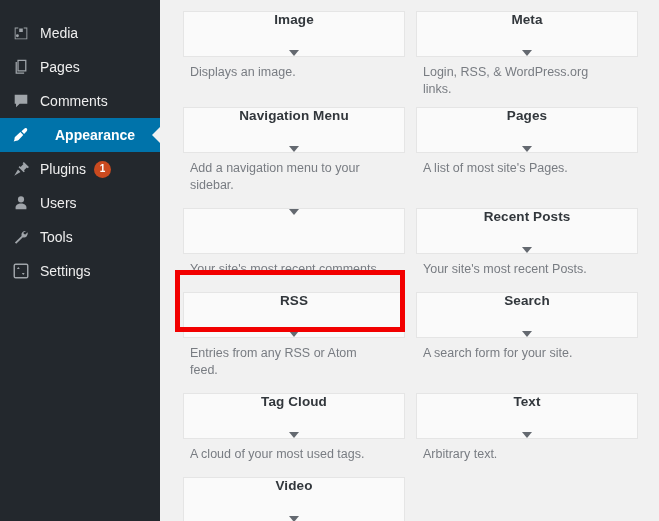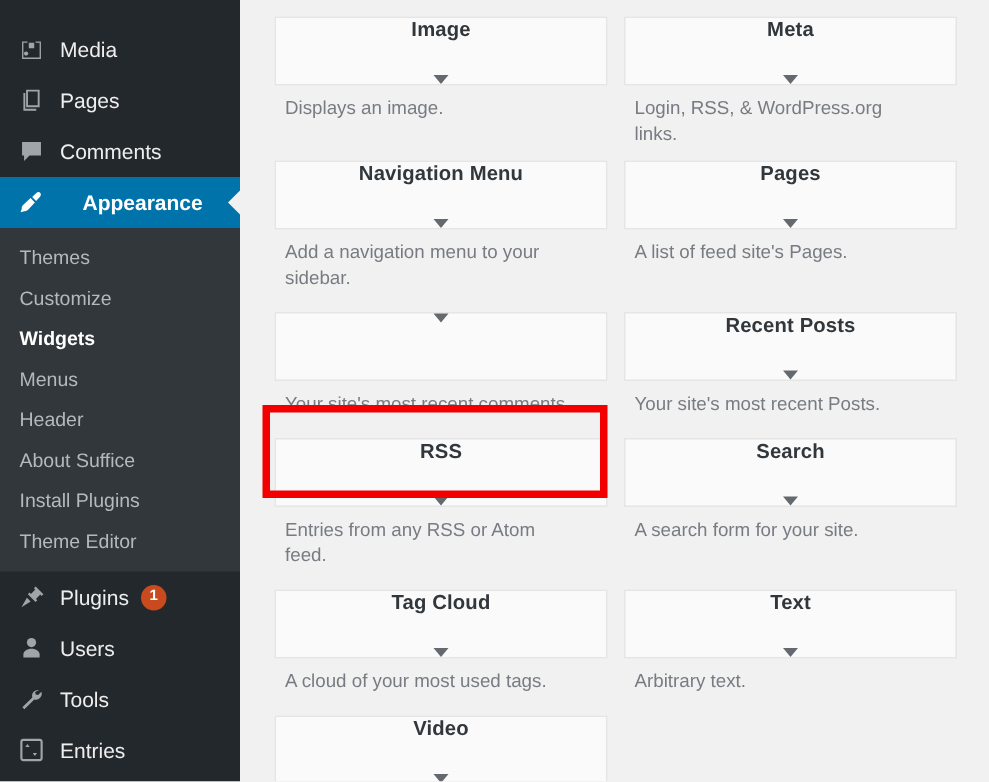--- a/index.html
+++ b/index.html
@@ -194,30 +194,20 @@
     <div class="menu-item current">
       <span class="mi-icon">
         <svg width="18" height="18" viewBox="0 0 20 20" fill="currentColor">
           <path d="M16.4 2.8c-.9-.9-2-.5-2.8.2l-3.1 2.9 2.9 2.9 2.9-3.1c.7-.8 1-1.9.1-2.9z"></path>
           <path d="M9.3 6.7L3.6 12c-.7.7-1 1.7-.8 2.6l-.9 2.7 2.8-.9c.9.2 1.9-.1 2.6-.8l5.2-5.6-3.2-3.3z"></path>
         </svg>
       </span>
       <span>Appearance</span>
     </div>
 
-    <div class="submenu">
-      <a class="submenu-item">Themes</a>
-      <a class="submenu-item">Customize</a>
-      <a class="submenu-item current">Widgets</a>
-      <a class="submenu-item">Menus</a>
-      <a class="submenu-item">Header</a>
-      <a class="submenu-item">About Suffice</a>
-      <a class="submenu-item">Install Plugins</a>
-      <a class="submenu-item">Theme Editor</a>
-    </div>
 
     <div class="menu-item">
       <span class="mi-icon">
         <svg width="18" height="18" viewBox="0 0 20 20" fill="currentColor">
           <path d="M13.1 2.2l-1.3 1.3 1 1-3.2 3.2-1-1-1.3 1.3 5.7 5.7 1.3-1.3-1-1 3.2-3.2 1 1 1.3-1.3-5.7-5.7z"></path>
           <path d="M6.6 10.6L2.5 17.5l6.9-4.1-2.8-2.8z"></path>
         </svg>
       </span>
       <span>Plugins</span>
       <span class="badge">1</span>
@@ -242,21 +232,21 @@
       <span>Tools</span>
     </div>
 
     <div class="menu-item">
       <span class="mi-icon">
         <svg width="18" height="18" viewBox="0 0 20 20" fill="currentColor">
           <rect x="2.5" y="2.5" width="15" height="15" rx="1.5" fill="none" stroke="currentColor" stroke-width="1.6"></rect>
           <path d="M7 5.5v9M7 5.5l-1.6 2.2h3.2L7 5.5zM12.5 14.5v-9M12.5 14.5l1.6-2.2h-3.2l1.6 2.2z"></path>
         </svg>
       </span>
-      <span>Entries</span>
+      <span>Settings</span>
     </div>
   </nav>
 
   <main class="main">
     <div class="widget-grid">
 
       <div class="widget-cell">
         <div class="widget-card">
           <span class="widget-title">Image</span>
           <span class="caret"></span>
@@ -278,21 +268,21 @@
           <span class="caret"></span>
         </div>
         <div class="widget-desc two-line">Add a navigation menu to your sidebar.</div>
       </div>
 
       <div class="widget-cell">
         <div class="widget-card">
           <span class="widget-title">Pages</span>
           <span class="caret"></span>
         </div>
-        <div class="widget-desc two-line">A list of feed site's Pages.</div>
+        <div class="widget-desc two-line">A list of most site's Pages.</div>
       </div>
 
       <div class="widget-cell">
         <div class="widget-card">
           <span class="caret"></span>
         </div>
         <div class="widget-desc">Your site's most recent comments.</div>
       </div>
 
       <div class="widget-cell">

